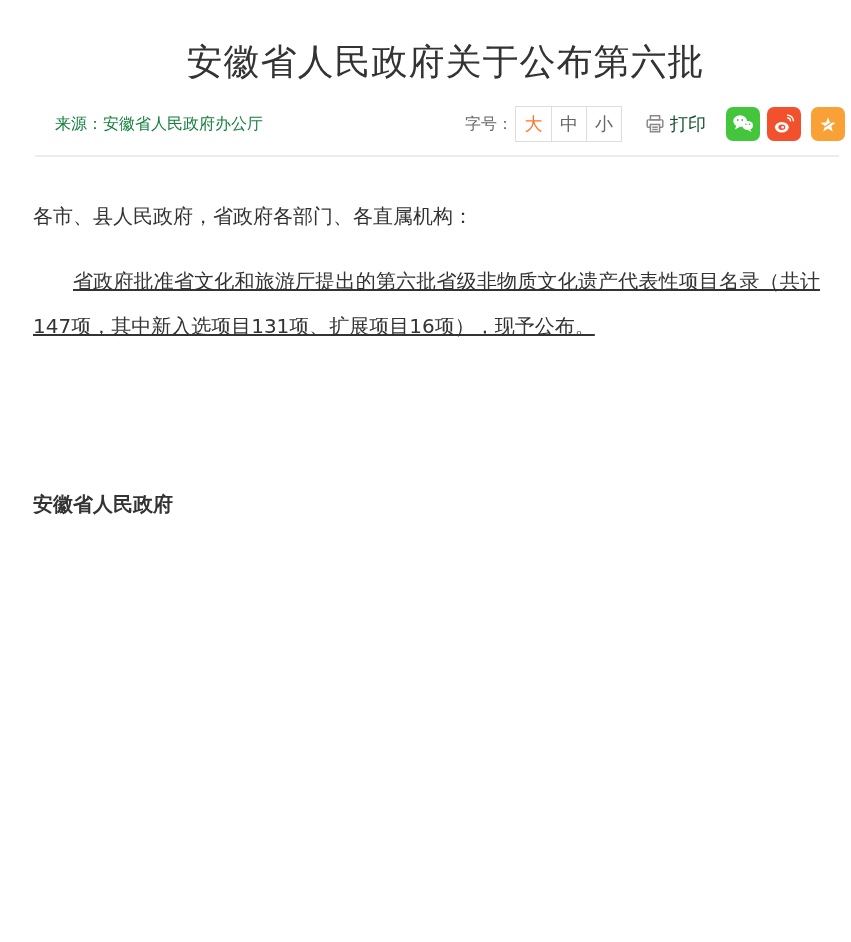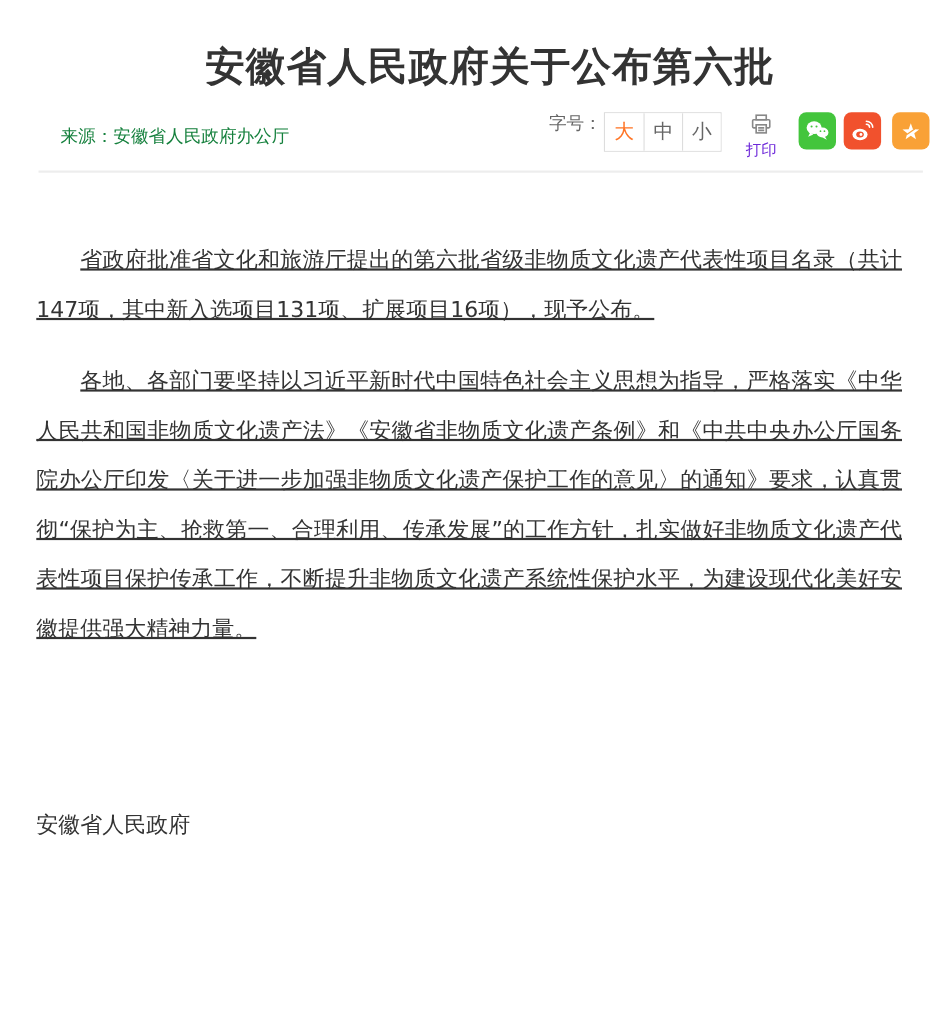--- a/index.html
+++ b/index.html
@@ -5,51 +5,51 @@
   * { margin:0; padding:0; box-sizing:border-box; }
   html,body { background:#ffffff; }
   body {
     width:851px; height:942px; overflow:hidden;
     font-family:"DejaVu Sans","Liberation Sans",sans-serif;
     color:#333333;
   }
   .page { width:851px; height:942px; background:#fff; position:relative; }
 
   
-  .title { margin-top:32px; text-align:center; font-weight:700;padding-left:40px; }
+  .title { margin-top:32px; text-align:center; font-weight:400;padding-left:40px; }
   .title .t-line {
     display:block; font-size:36px; line-height:60px; color:#333333;
     letter-spacing:1px;
   }
 
   .meta-row {
     display:flex; align-items:center;
     margin-top:14px; padding-left:55px; padding-right:6px;
     height:36px;
   }
   .source { font-size:16px; color:#15803d; }
-  .meta-right { margin-left:auto; display:flex; align-items:flex-start; }
+  .meta-right { margin-left:auto; display:flex; align-items:center; }
 
   .fs-label { font-size:16px; color:#666666; margin-right:2px; }
   .fs-group {
     display:inline-flex; border:1px solid #dddddd; background:#fff;
   }
   .fs-btn {
     width:35px; height:34px; background:#ffffff; border:none;
     border-left:1px solid #dddddd; font-size:18px; color:#666666;
     font-family:inherit; cursor:pointer; line-height:34px; padding:0;
   }
   .fs-btn:first-child { border-left:none; }
   .fs-btn.active { color:#ff7526; }
 
   .print-btn {
     display:inline-flex; align-items:center; gap:4px;
     background:none; border:none; cursor:pointer;
     margin-left:22px; font-family:inherit;
-    font-size:14px; color:#6d28d9;flex-direction:column;
+    font-size:18px; color:#14532d;
   }
 
   .share-btn {
     width:34px; height:34px; border-radius:7px; border:none; cursor:pointer;
     display:inline-flex; align-items:center; justify-content:center;
     padding:0;
   }
   .share-btn.wechat  { margin-left:20px; }
   .share-btn.weibo   { margin-left:7px; }
   .share-btn.star    { margin-left:10px; }
@@ -60,21 +60,21 @@
   }
 
   
   article { padding:37px 31px 0 33px; }
   article p {
     font-size:20px; line-height:45px; color:#333333;
     text-align:justify;
   }
   article p.indent { text-indent:2em; margin-top:20px;text-decoration:underline; }
 
-  .signature { margin-top:133px; text-align:right; padding-right:101px; }
+  .signature { margin-top:133px; text-align:right; padding-right:101px;font-weight:bold; }
   .signature p { font-size:20px; line-height:45px; color:#333333; }
   .sig-date { margin-top:10px; }
 </style>
 </head>
 <body>
 
 <div class="page">
 
   <header>
     <h1 class="title">
@@ -135,21 +135,21 @@
             <line x1="13" y1="22.5" x2="23" y2="15.5" stroke="#f9a136" stroke-width="1.6"></line>
           </svg>
         </button>
       </div>
     </div>
 
     <div class="divider"></div>
   </header>
 
   <article>
+    <p>各市、县人民政府，省政府各部门、各直属机构：</p>
     <p class="indent">省政府批准省文化和旅游厅提出的第六批省级非物质文化遗产代表性项目名录（共计147项，其中新入选项目131项、扩展项目16项），现予公布。</p>
-    <p class="indent">各地、各部门要坚持以习近平新时代中国特色社会主义思想为指导，严格落实《中华人民共和国非物质文化遗产法》《安徽省非物质文化遗产条例》和《中共中央办公厅国务院办公厅印发〈关于进一步加强非物质文化遗产保护工作的意见〉的通知》要求，认真贯彻“保护为主、抢救第一、合理利用、传承发展”的工作方针，扎实做好非物质文化遗产代表性项目保护传承工作，不断提升非物质文化遗产系统性保护水平，为建设现代化美好安徽提供强大精神力量。</p>
 
     <div class="signature">
       <p class="sig-name">安徽省人民政府</p>
     </div>
   </article>
 
 </div>
 
 </body></html>

